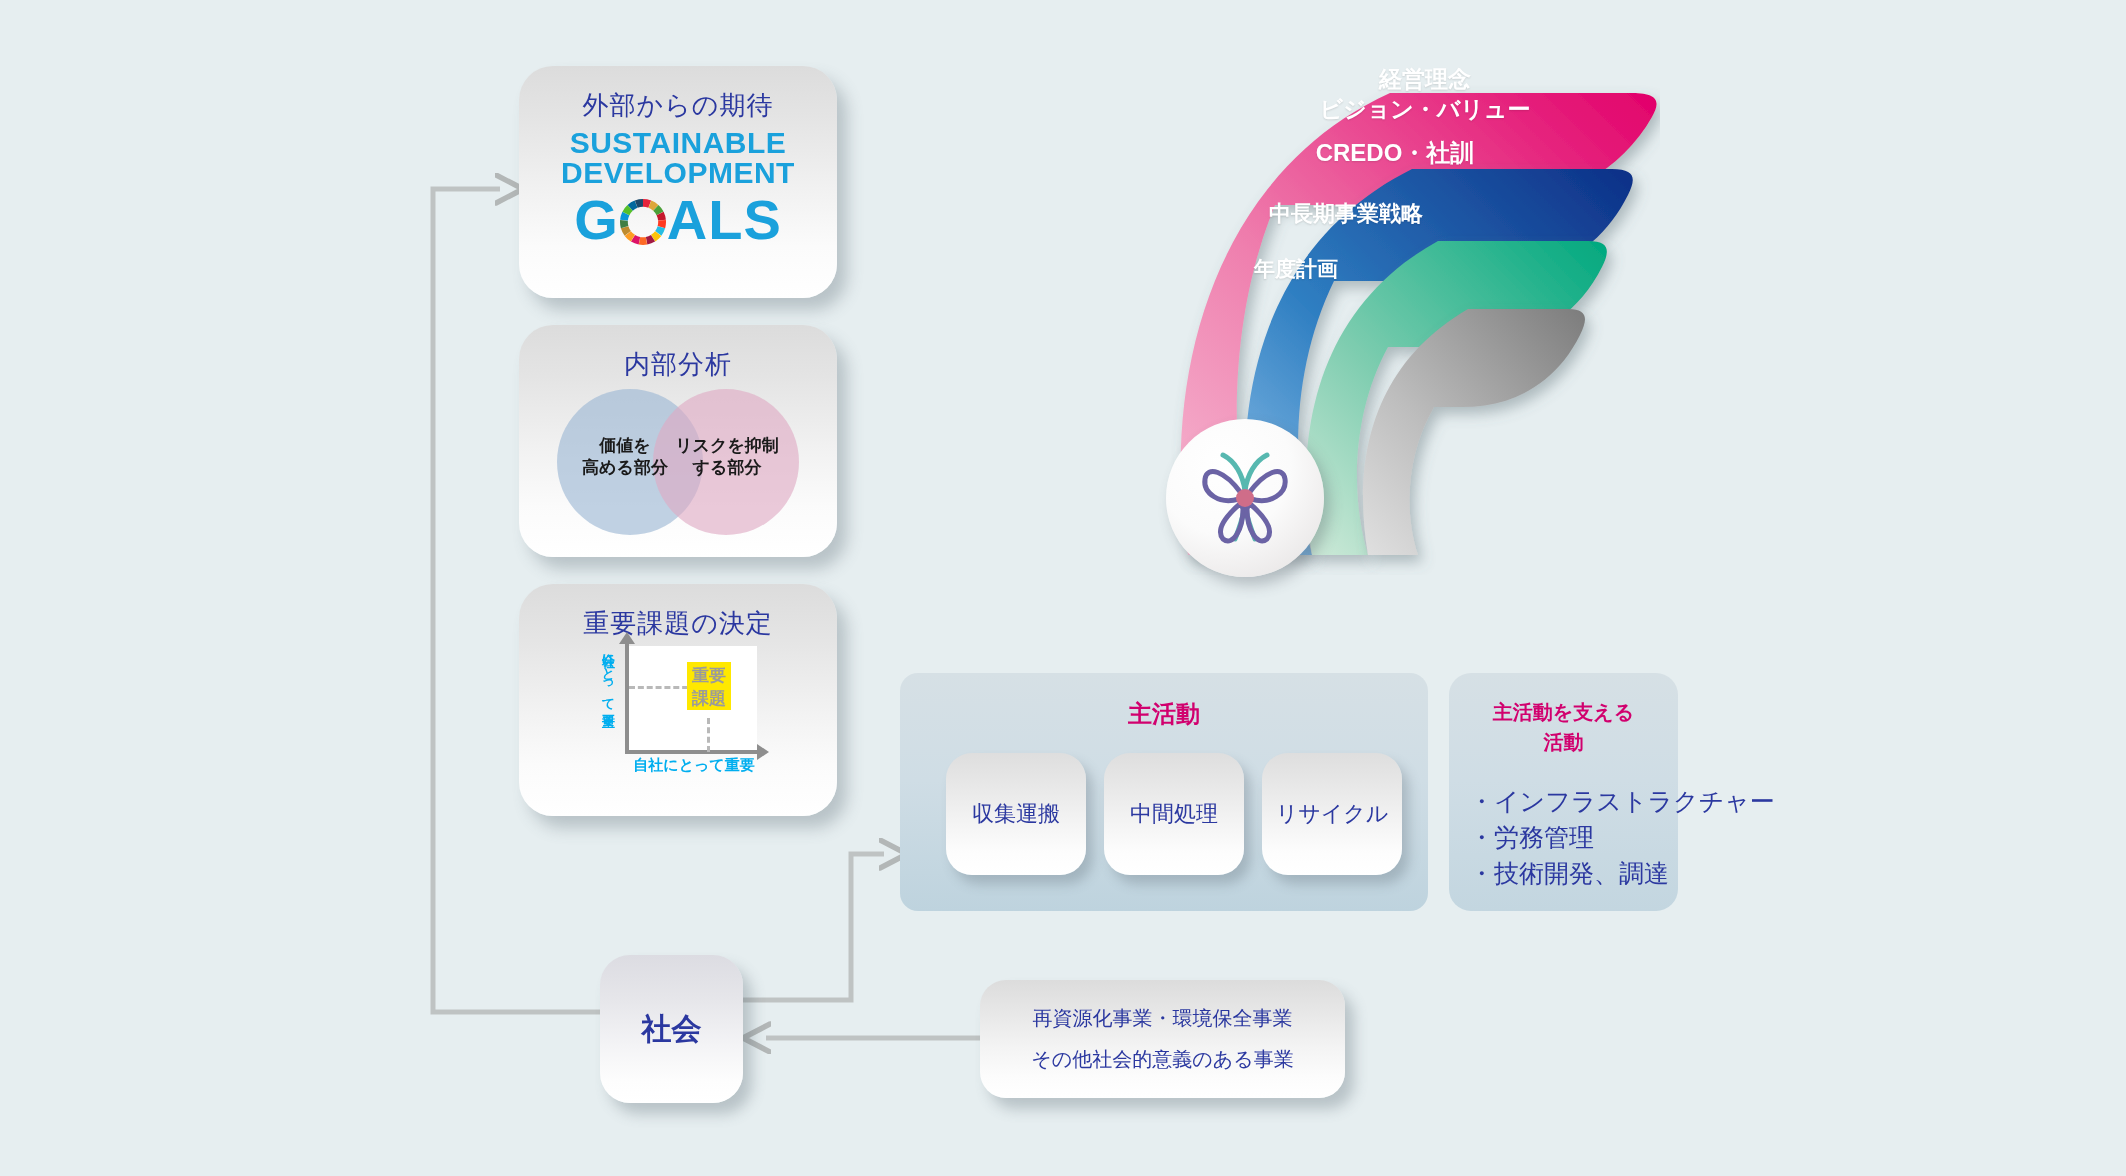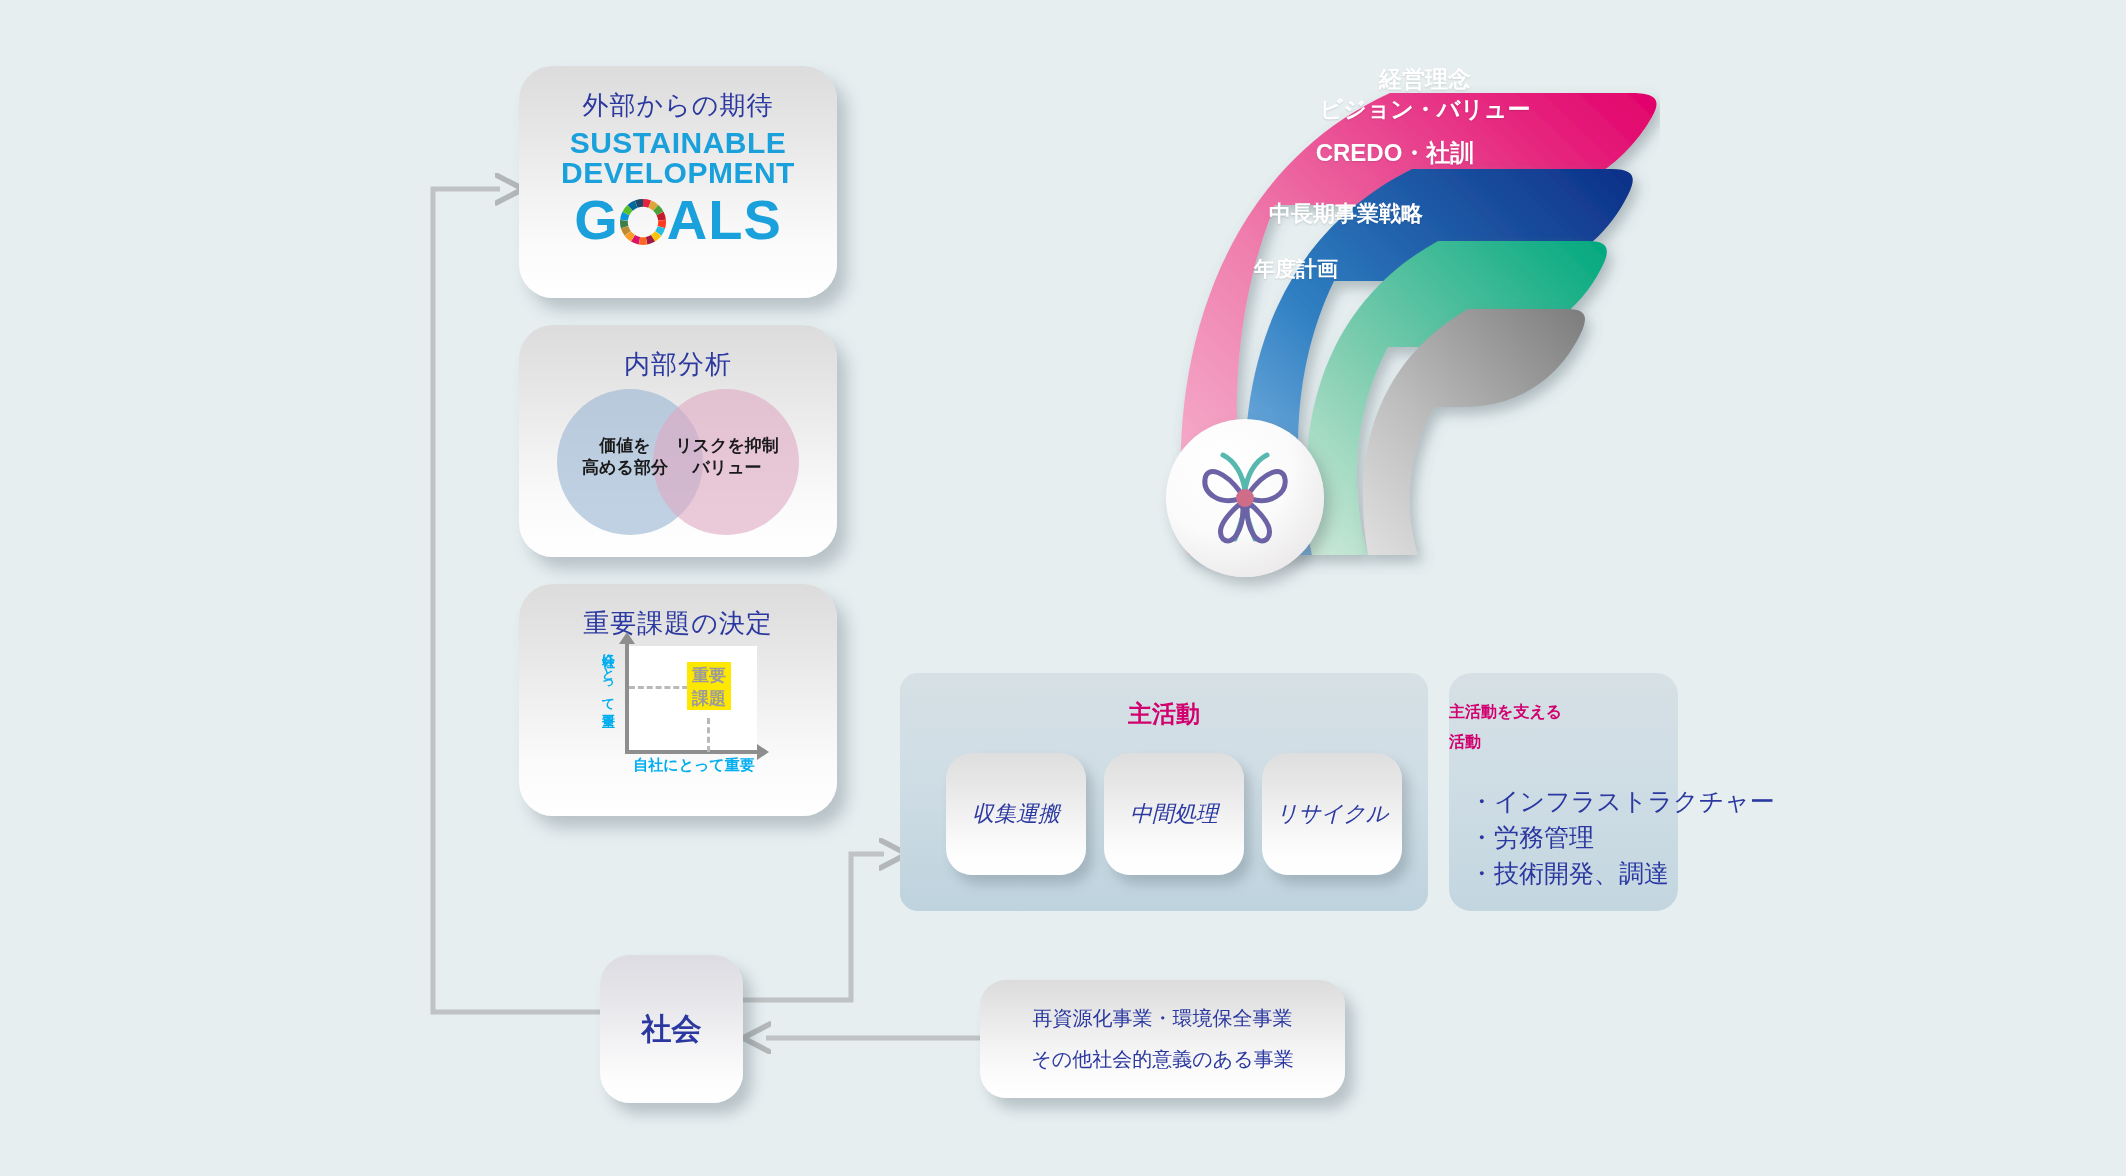--- a/index.html
+++ b/index.html
@@ -205,34 +205,33 @@
   }
   .act-row { position: absolute; left: 46px; top: 80px; display: flex; gap: 18px; }
   .act-card {
     width: 140px; height: 122px;
     border-radius: 26px;
     background: linear-gradient(180deg, #dedede 0%, #e7e7e7 25%, #f4f4f4 58%, #fdfdfd 82%, #ffffff 100%);
     box-shadow: 7px 9px 12px rgba(80,95,105,0.28);
     display: flex; align-items: center; justify-content: center;
     color: #2b38a0;
     font-size: 22px;
-    font-style: italic;
   }
 
   #support-act {
     position: absolute; left: 1449px; top: 673px;
     width: 229px; height: 238px;
     border-radius: 22px;
     background: linear-gradient(180deg, #d6e0e5 0%, #cfdde5 45%, #c3d6e0 100%);
   }
   #support-title {
     position: absolute; left: 0; right: 0; top: 24px;
-    text-align: left;
+    text-align: center;
     color: #d1006e;
-    font-size: 16px;
+    font-size: 20px;
     font-weight: bold;
     line-height: 30px;
   }
   .support-list { position: absolute; left: 20px; top: 110px; }
   .support-item {
     color: #2b38a0;
     font-size: 25px;
     line-height: 36px;
     white-space: nowrap;
   }
@@ -322,21 +321,21 @@
     <div class="gcard-title" style="top:22px;">内部分析</div>
     <div class="venn-wrap">
       <div class="venn-circle venn-left"></div>
       <div class="venn-circle venn-right"></div>
       <div class="venn-label l">
         <div>価値を</div>
         <div>高める部分</div>
       </div>
       <div class="venn-label r">
         <div>リスクを抑制</div>
-        <div>バリュー</div>
+        <div>する部分</div>
       </div>
     </div>
   </div>
 
   <div class="gcard" id="material-card">
     <div class="gcard-title" style="top:22px;">重要課題の決定</div>
     <div class="matrix">
       <div class="matrix-plot"></div>
       <div class="ylab">社会にとって重要</div>
       <div class="axis-v"></div>

